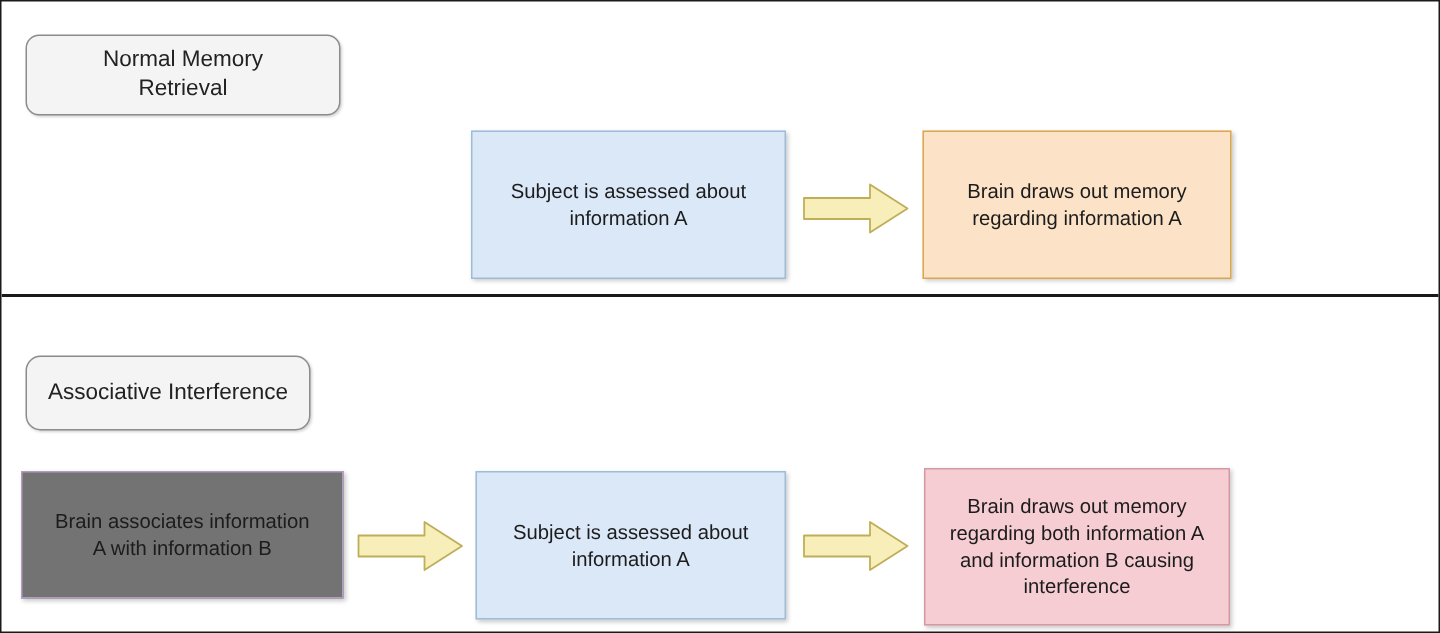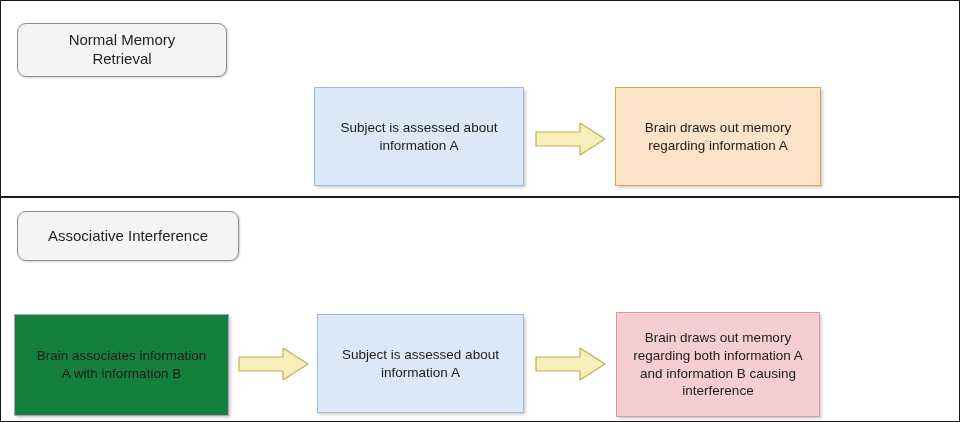--- a/index.html
+++ b/index.html
@@ -95,26 +95,26 @@
   </div>
 
   <div class="node" style="left:614px; top:86px; width:206px; height:99px;
               background:#fce3c8; border:1px solid #d9a84e; font-size:13.5px;">
     <span class="txt">Brain draws out memory
 regarding information A</span>
   </div>
 
   <div class="panel-divider" style="top:195px;"></div>
 
-  <div class="label-box" style="left:16px; top:210px; width:222px; height:50px; font-size:15px;">
+  <div class="label-box" style="left:16px; top:236px; width:190px; height:50px; font-size:15px;border-radius:10px;">
     <span class="txt">Associative Interference</span>
   </div>
 
-  <div class="node" style="left:13px; top:313px; width:215px; height:102px;
-              background:#15803d; border:1px solid #b49cc0; font-size:13.5px;">
+  <div class="node" style="left:13px; top:313px; width:215px; height:85px;
+              background:#737373; border:1px solid #b49cc0; font-size:13.5px;">
     <span class="txt">Brain associates information
 A with information B</span>
   </div>
 
   <div class="arrow" style="left:238px; top:345px; width:70px; height:36px;">
     <svg width="70" height="36" viewBox="0 0 70 36">
       <polygon points="0,11 44,11 44,2 69,18 44,34 44,25 0,25" fill="#f7eeb9" stroke="#bfae58" stroke-width="1.2" stroke-linejoin="round"></polygon>
     </svg>
   </div>
 

